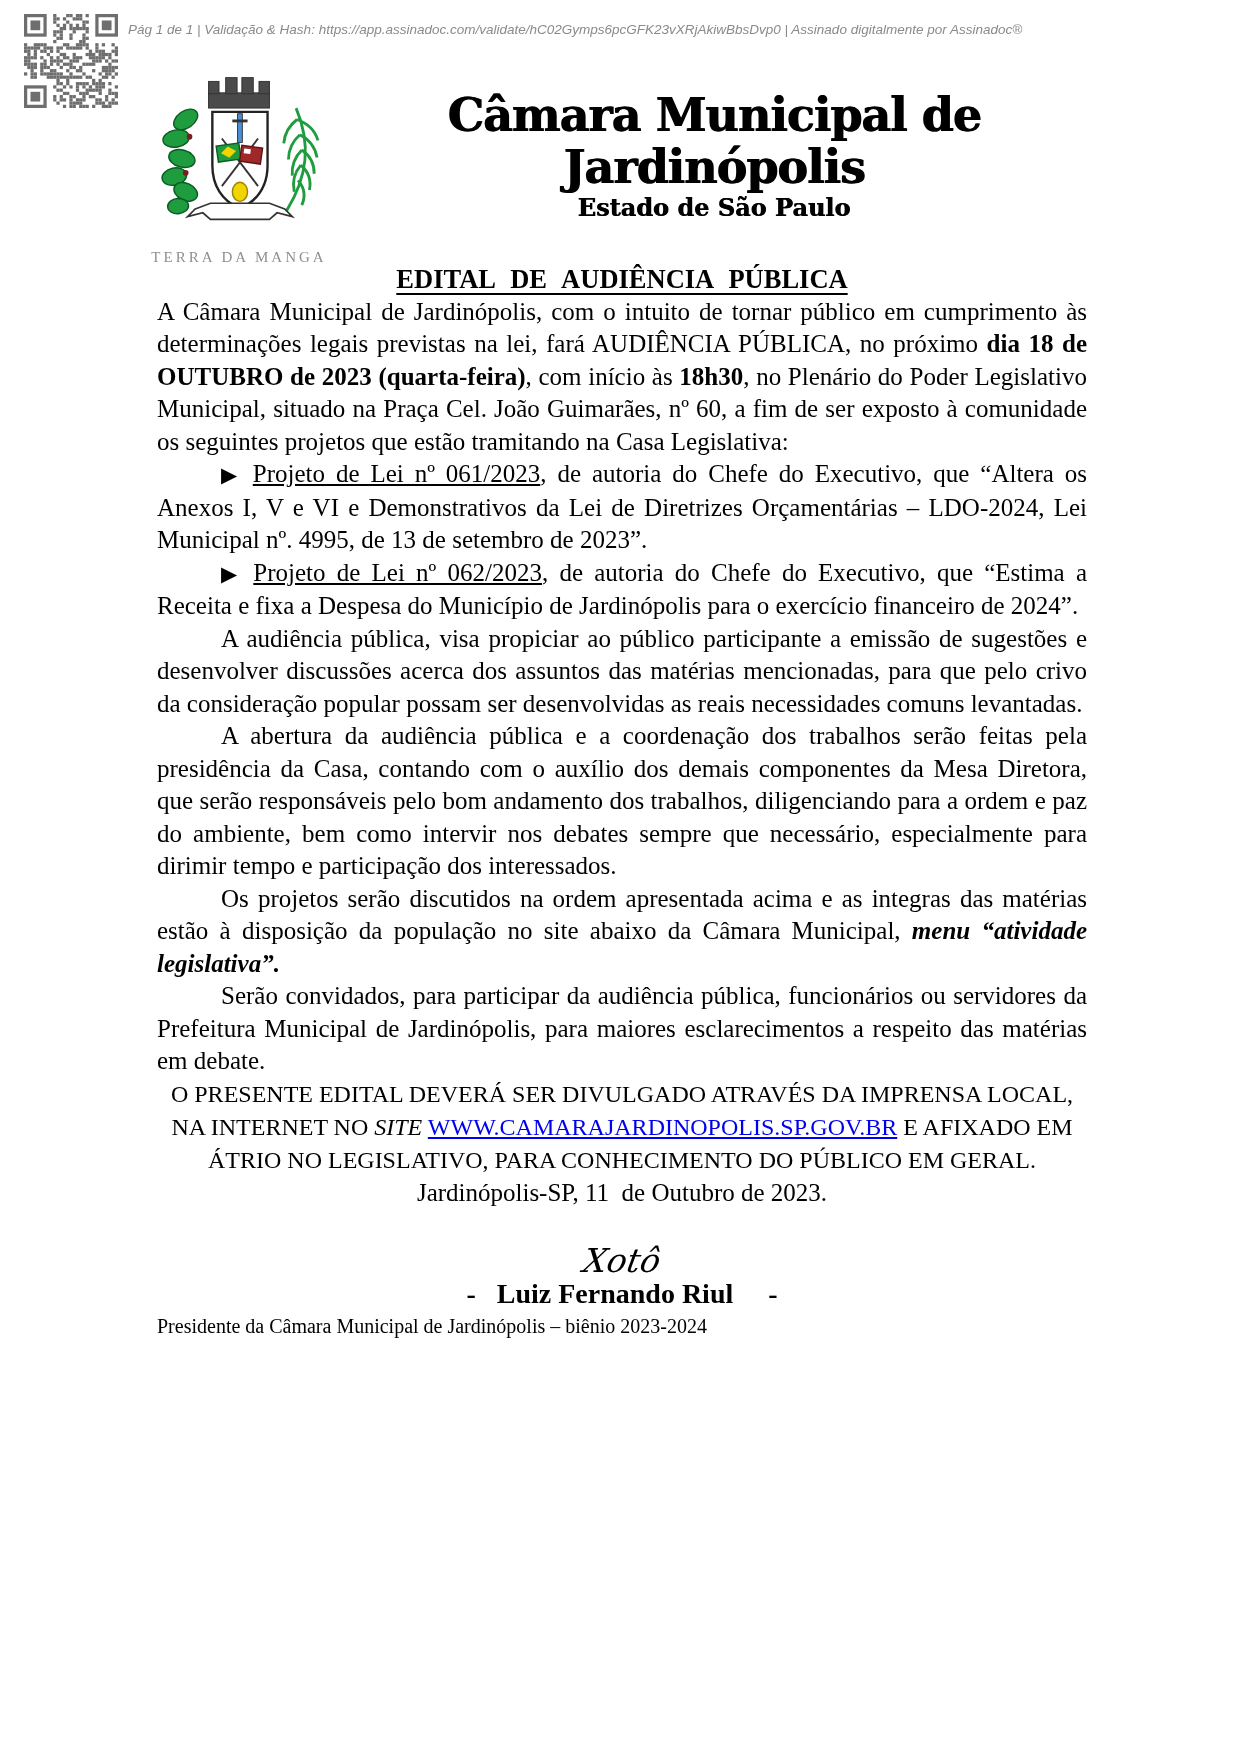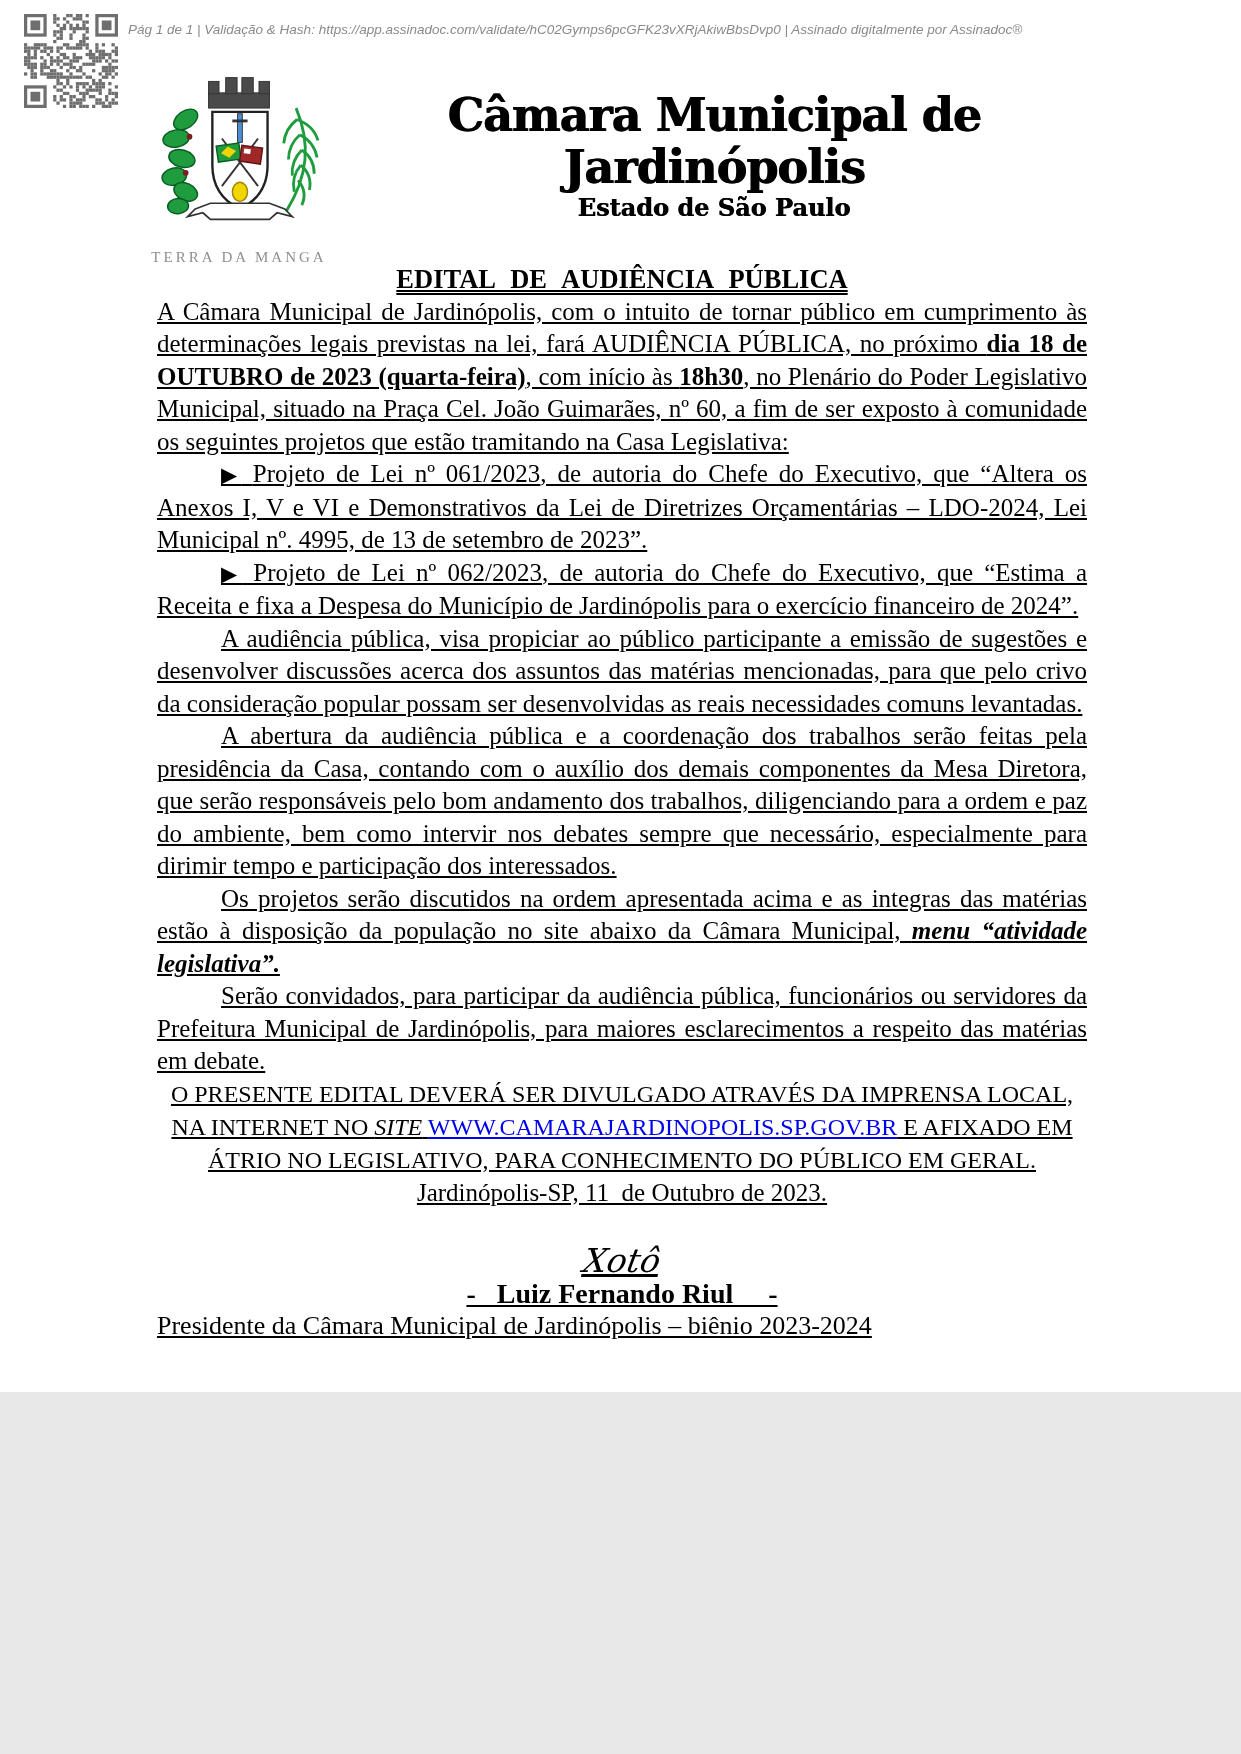--- a/index.html
+++ b/index.html
@@ -1,37 +1,37 @@
 <!DOCTYPE html>
 <html><head>
 <meta charset="utf-8">
 <style>
   html,body{margin:0;padding:0;background:#e8e8e8;}
-  .page{position:relative;width:1241px;height:1392px;background:#ffffff;margin:0 auto;
+  .page{position:relative;width:1241px;height:1754px;background:#ffffff;margin:0 auto;
         font-family:"Liberation Serif",serif;color:#000;overflow:hidden;}
 
   
   .qr{position:absolute;left:24px;top:14px;width:94px;height:94px;}
   .validation-text{position:absolute;left:128px;top:22px;
         font-family:"Liberation Sans",sans-serif;font-style:italic;
         font-size:13.5px;color:#8a8a8a;white-space:nowrap;}
 
   
   .letterhead{position:absolute;left:146px;top:70px;width:950px;display:flex;align-items:flex-start;}
   .crest-wrap{width:186px;text-align:center;}
   .crest-motto{font-family:Liberation Serif, serif;font-size:15px;color:#8f8f8f;
         letter-spacing:3px;margin-top:17px;}
   .head-titles{flex:1;text-align:center;padding-top:20px;}
   .org-name{font-family:"DejaVu Serif",serif;font-weight:bold;font-size:46px;line-height:1.12;
         letter-spacing:-1px;text-shadow:1px 0 0 #000;}
   .state-name{font-family:"DejaVu Serif",serif;font-weight:bold;font-size:24px;margin-top:0;
         text-shadow:.6px 0 0 #000;}
 
   
-  .doc{position:absolute;left:157px;top:255px;width:930px;font-size:25px;line-height:32.5px;text-decoration:underline;}
+  .doc{position:absolute;left:157px;top:255px;width:930px;font-size:25px;line-height:32.5px;}
   .doc-title{text-align:center;font-weight:bold;font-size:26.5px;word-spacing:9px;margin-top:8px;}
   .doc-title span{text-decoration:underline;text-decoration-thickness:2px;text-underline-offset:5px;}
   .doc p{margin:0;text-align:justify;}
   .indent{text-indent:64px;}
   .g-p1{margin-top:46px;}
   .g-b1{margin-top:76px;}
   .g-b2{margin-top:16px;}
   .g-b3{margin-top:9px;}
   .g-p2{margin-top:17px;}
   .law-link{text-decoration:underline;}
@@ -40,21 +40,21 @@
   .bi{font-weight:bold;font-style:italic;}
 
   .notice{margin-top:44px;text-align:center !important;font-size:24px;line-height:33px;}
   .site-italic{font-style:italic;}
   .site-link{color:#0000EE;text-decoration:underline;cursor:pointer;}
 
   .date-line{margin-top:30px;text-align:center !important;white-space:pre;font-size:25px;}
   .signature-script{margin-top:36px;text-align:center;font-family:"DejaVu Serif",serif;
         font-style:italic;font-size:33px;transform:skewX(-10deg);}
   .signer-name{margin-top:8px;text-align:center !important;font-weight:bold;font-size:28px;white-space:pre;}
-  .signer-title{text-align:center;font-size:26px;margin-top:1px;}
+  .signer-title{text-align:center;font-size:20px;margin-top:1px;}
 </style>
 </head>
 <body>
 
 <div class="page">
 
   <svg id="qr-svg" class="qr" viewBox="0 0 116 116">
       <g fill="#6e6e6e">
         <rect x="36" y="0" width="4" height="4"></rect>
         <rect x="52" y="0" width="4" height="4"></rect>

